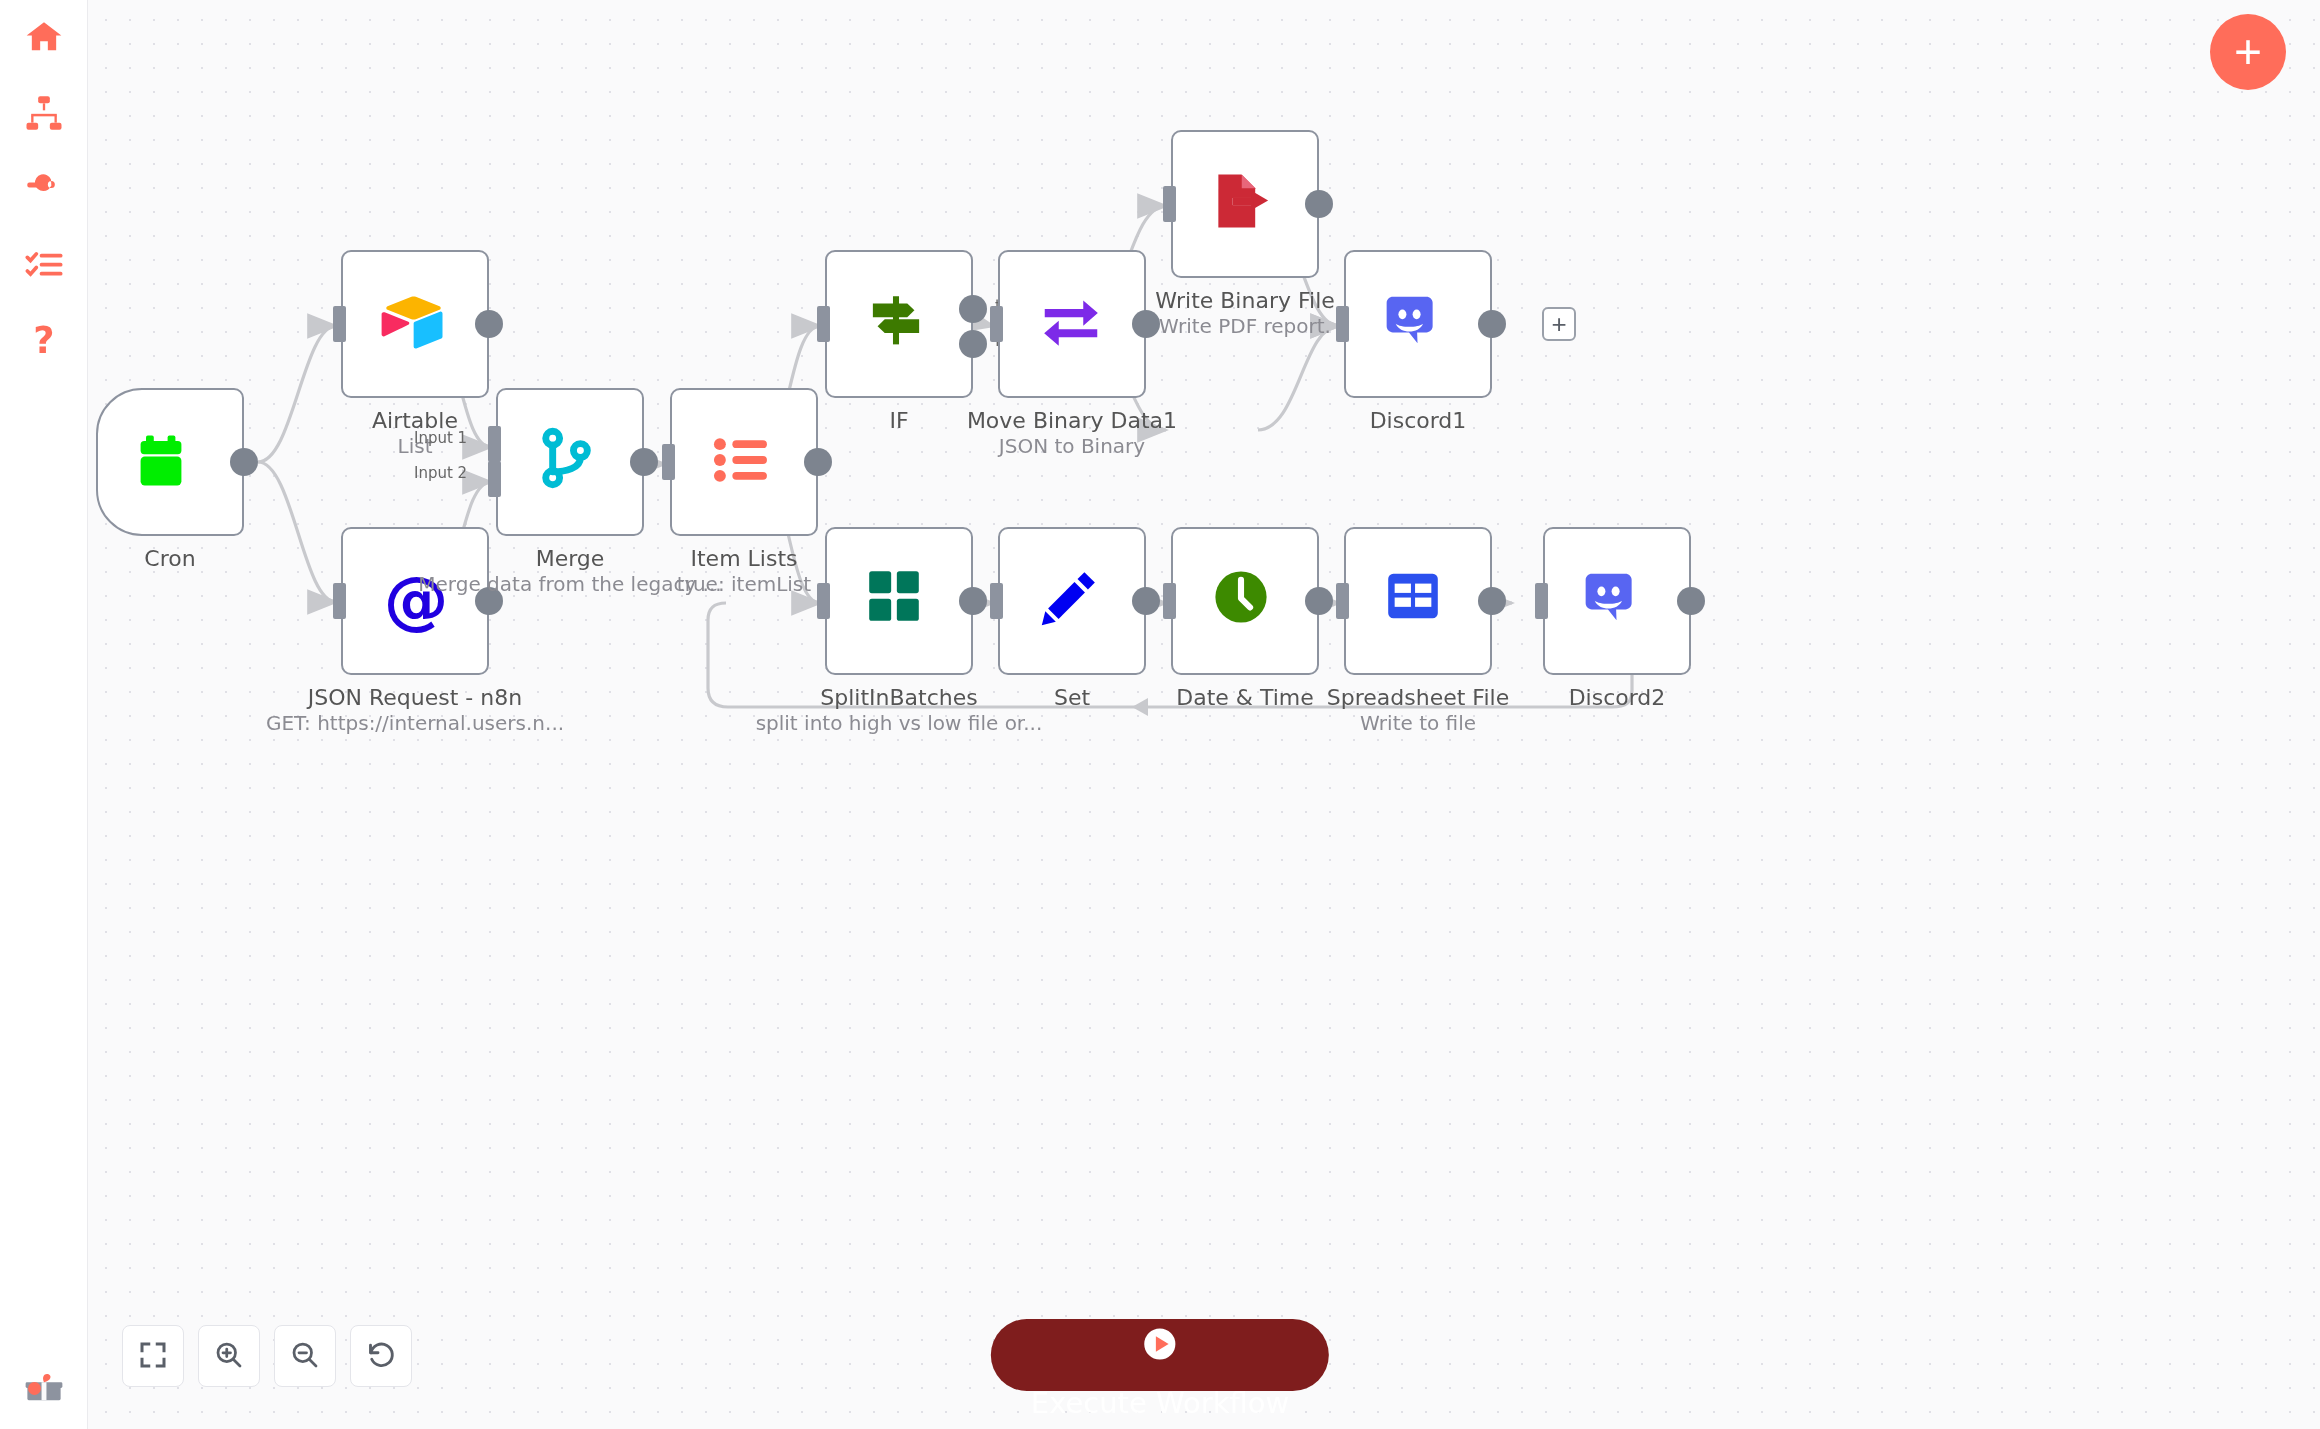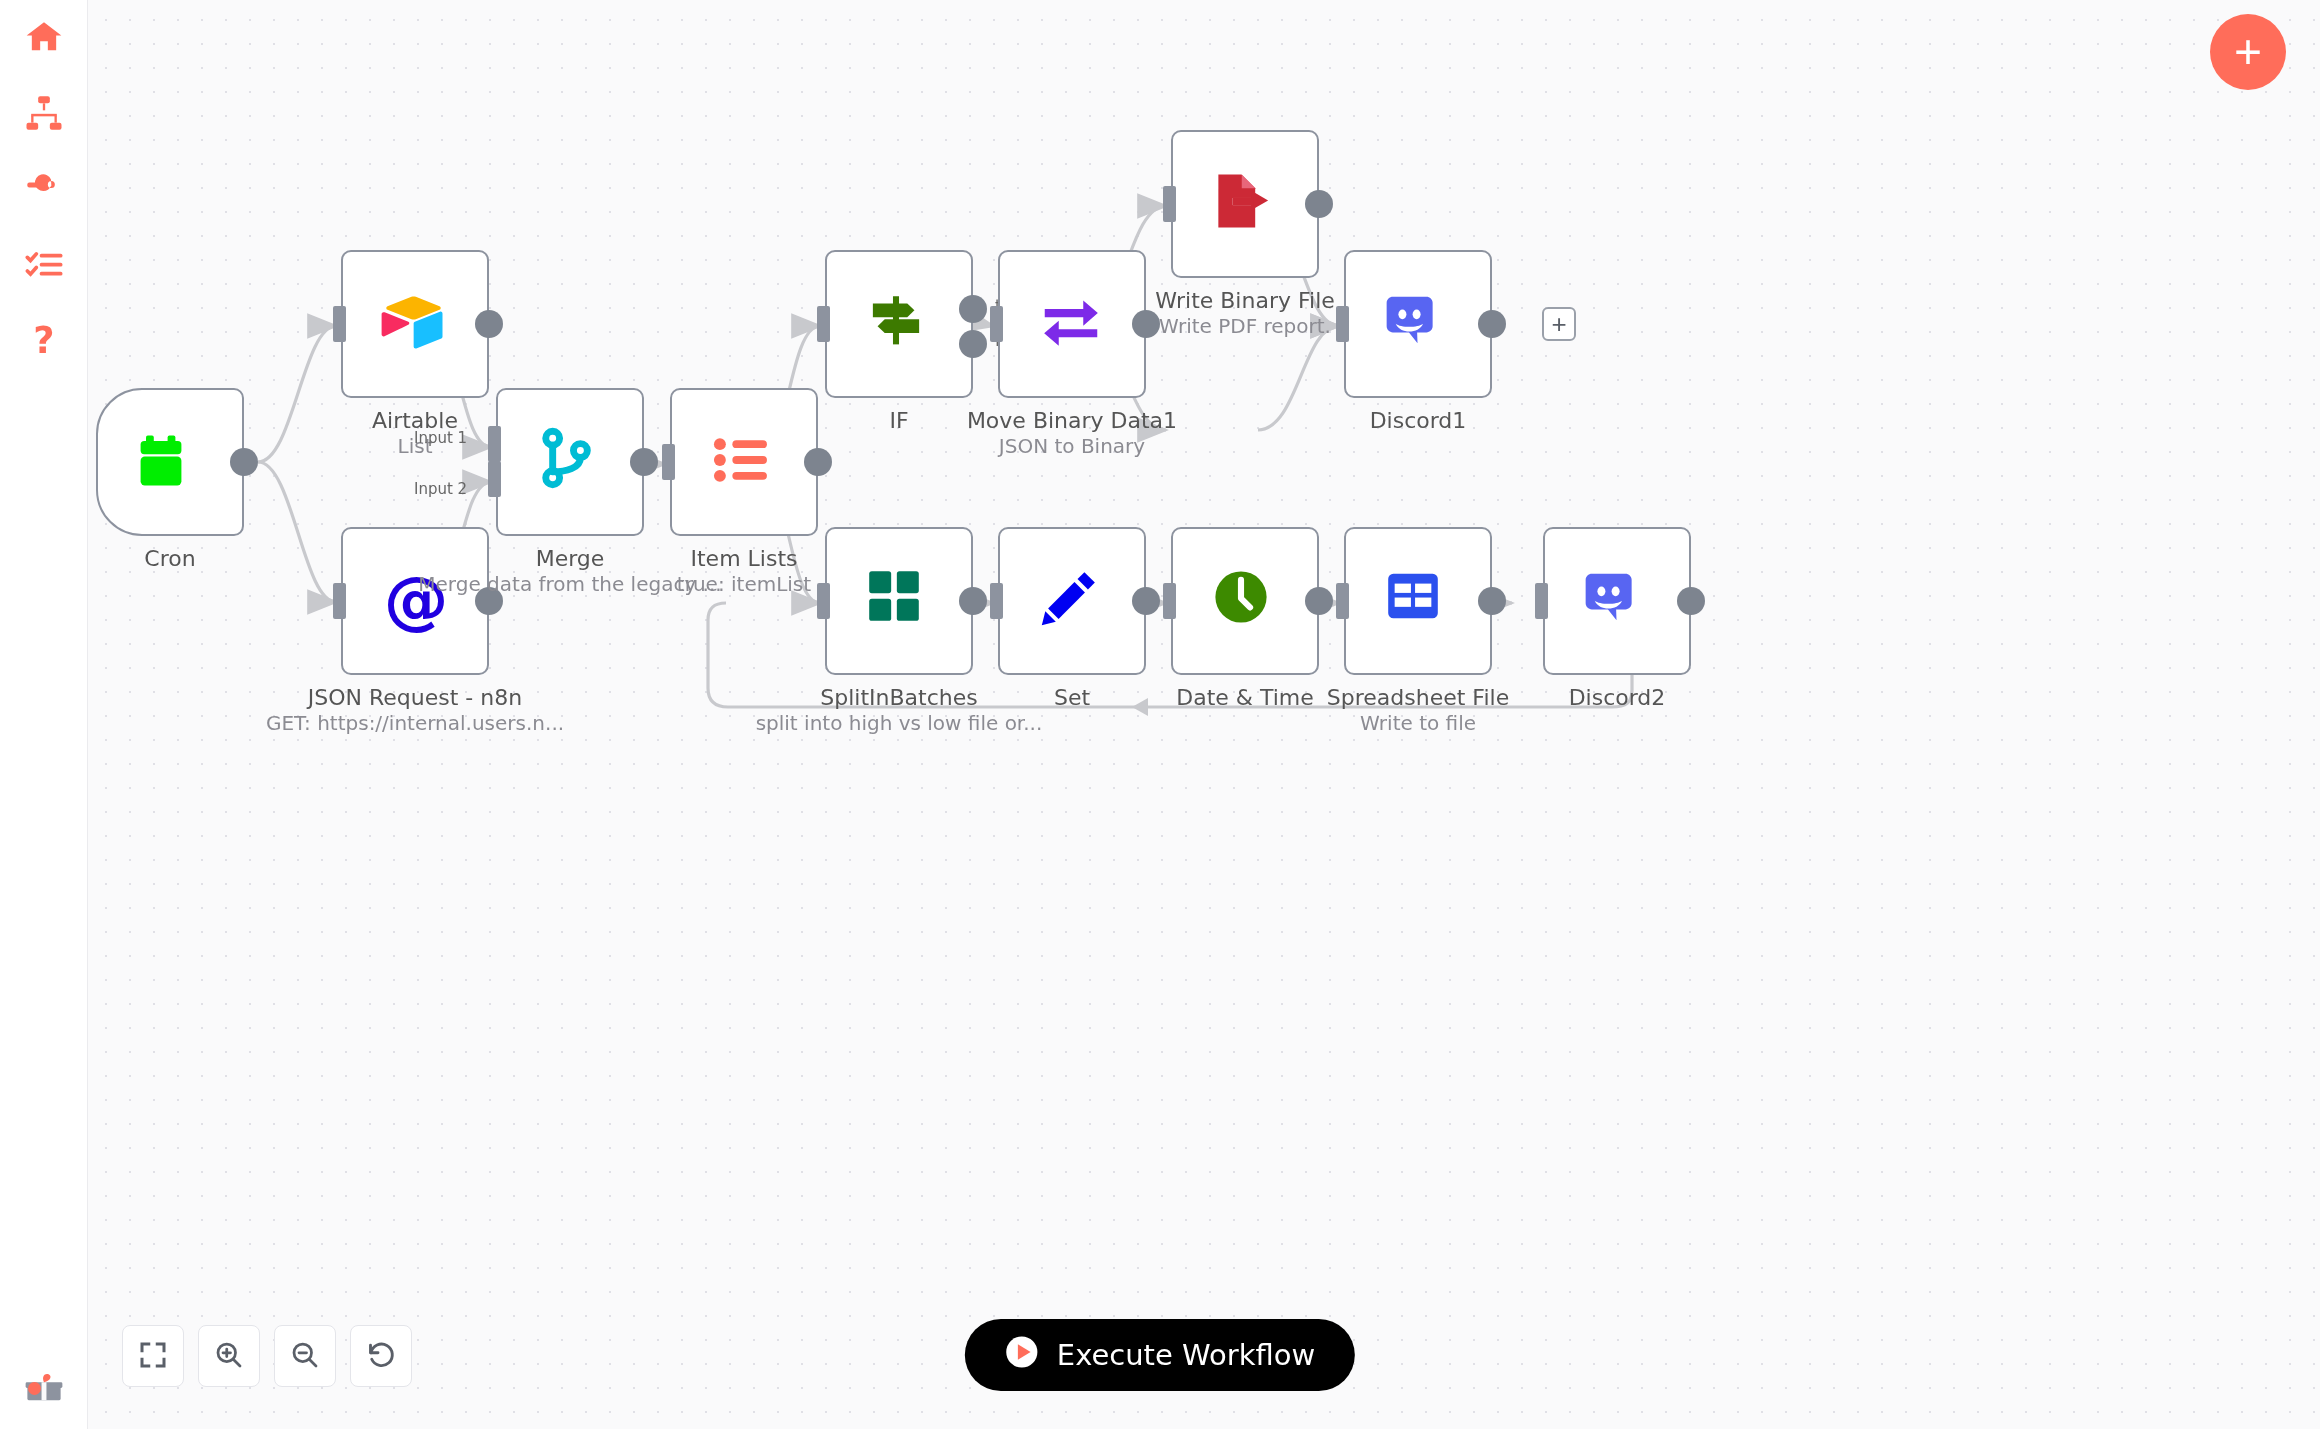--- a/index.html
+++ b/index.html
@@ -98,25 +98,25 @@
     width: 62px; height: 62px; background: #fff;
     border: 1px solid #e4e5ea; border-radius: 8px;
     display: flex; align-items: center; justify-content: center;
     cursor: pointer;
   }
 
   
   #execute-workflow {
     position: absolute; left: 50%; transform: translateX(-50%);
     bottom: 38px;
-    height: 72px; padding: 0 40px;
-    background: #000000; border: none; border-radius: 36px;
+    height: 72px; padding: 8px 40px;
+    background: #7f1d1d; border: none; border-radius: 36px;
     color: #fff; font-size: 29px; font-family: inherit;
     display: flex; align-items: center; gap: 18px;
-    cursor: pointer; z-index: 30;
+    cursor: pointer; z-index: 30; flex-direction: column;
   }
 
   
   #add-node-button {
     position: absolute; right: 34px; top: 14px;
     width: 76px; height: 76px; border-radius: 50%;
     background: #ff6d5a; border: none; cursor: pointer;
     display: flex; align-items: center; justify-content: center;
     z-index: 35;
   }
@@ -313,21 +313,21 @@
             <circle cx="7" cy="19.4" r="2.6" fill="none"></circle>
             <circle cx="17.4" cy="9.2" r="2.6" fill="none"></circle>
             <path d="M7 7.2v9.6"></path>
             <path d="M7 17.2c5 0 10.4-1.4 10.4-5.4"></path>
           </svg>
         </span>
       </div>
       <i class="ep-in" style="top:38px"></i>
       <i class="ep-in" style="top:73px"></i>
       <span class="ep-label" style="left:-82px; top:41px">Input 1</span>
-      <span class="ep-label" style="left:-82px; top:92px">Input 2</span>
+      <span class="ep-label" style="left:-82px; top:76px">Input 2</span>
       <i class="ep-out"></i>
       <div class="node-caption">
         <div class="node-title">Merge</div>
         <div class="node-sub">Merge data from the legacy ...</div>
       </div>
     </div>
 
     <div class="node" style="left:582px; top:388px">
       <div class="node-box">
         <span class="node-icon">

